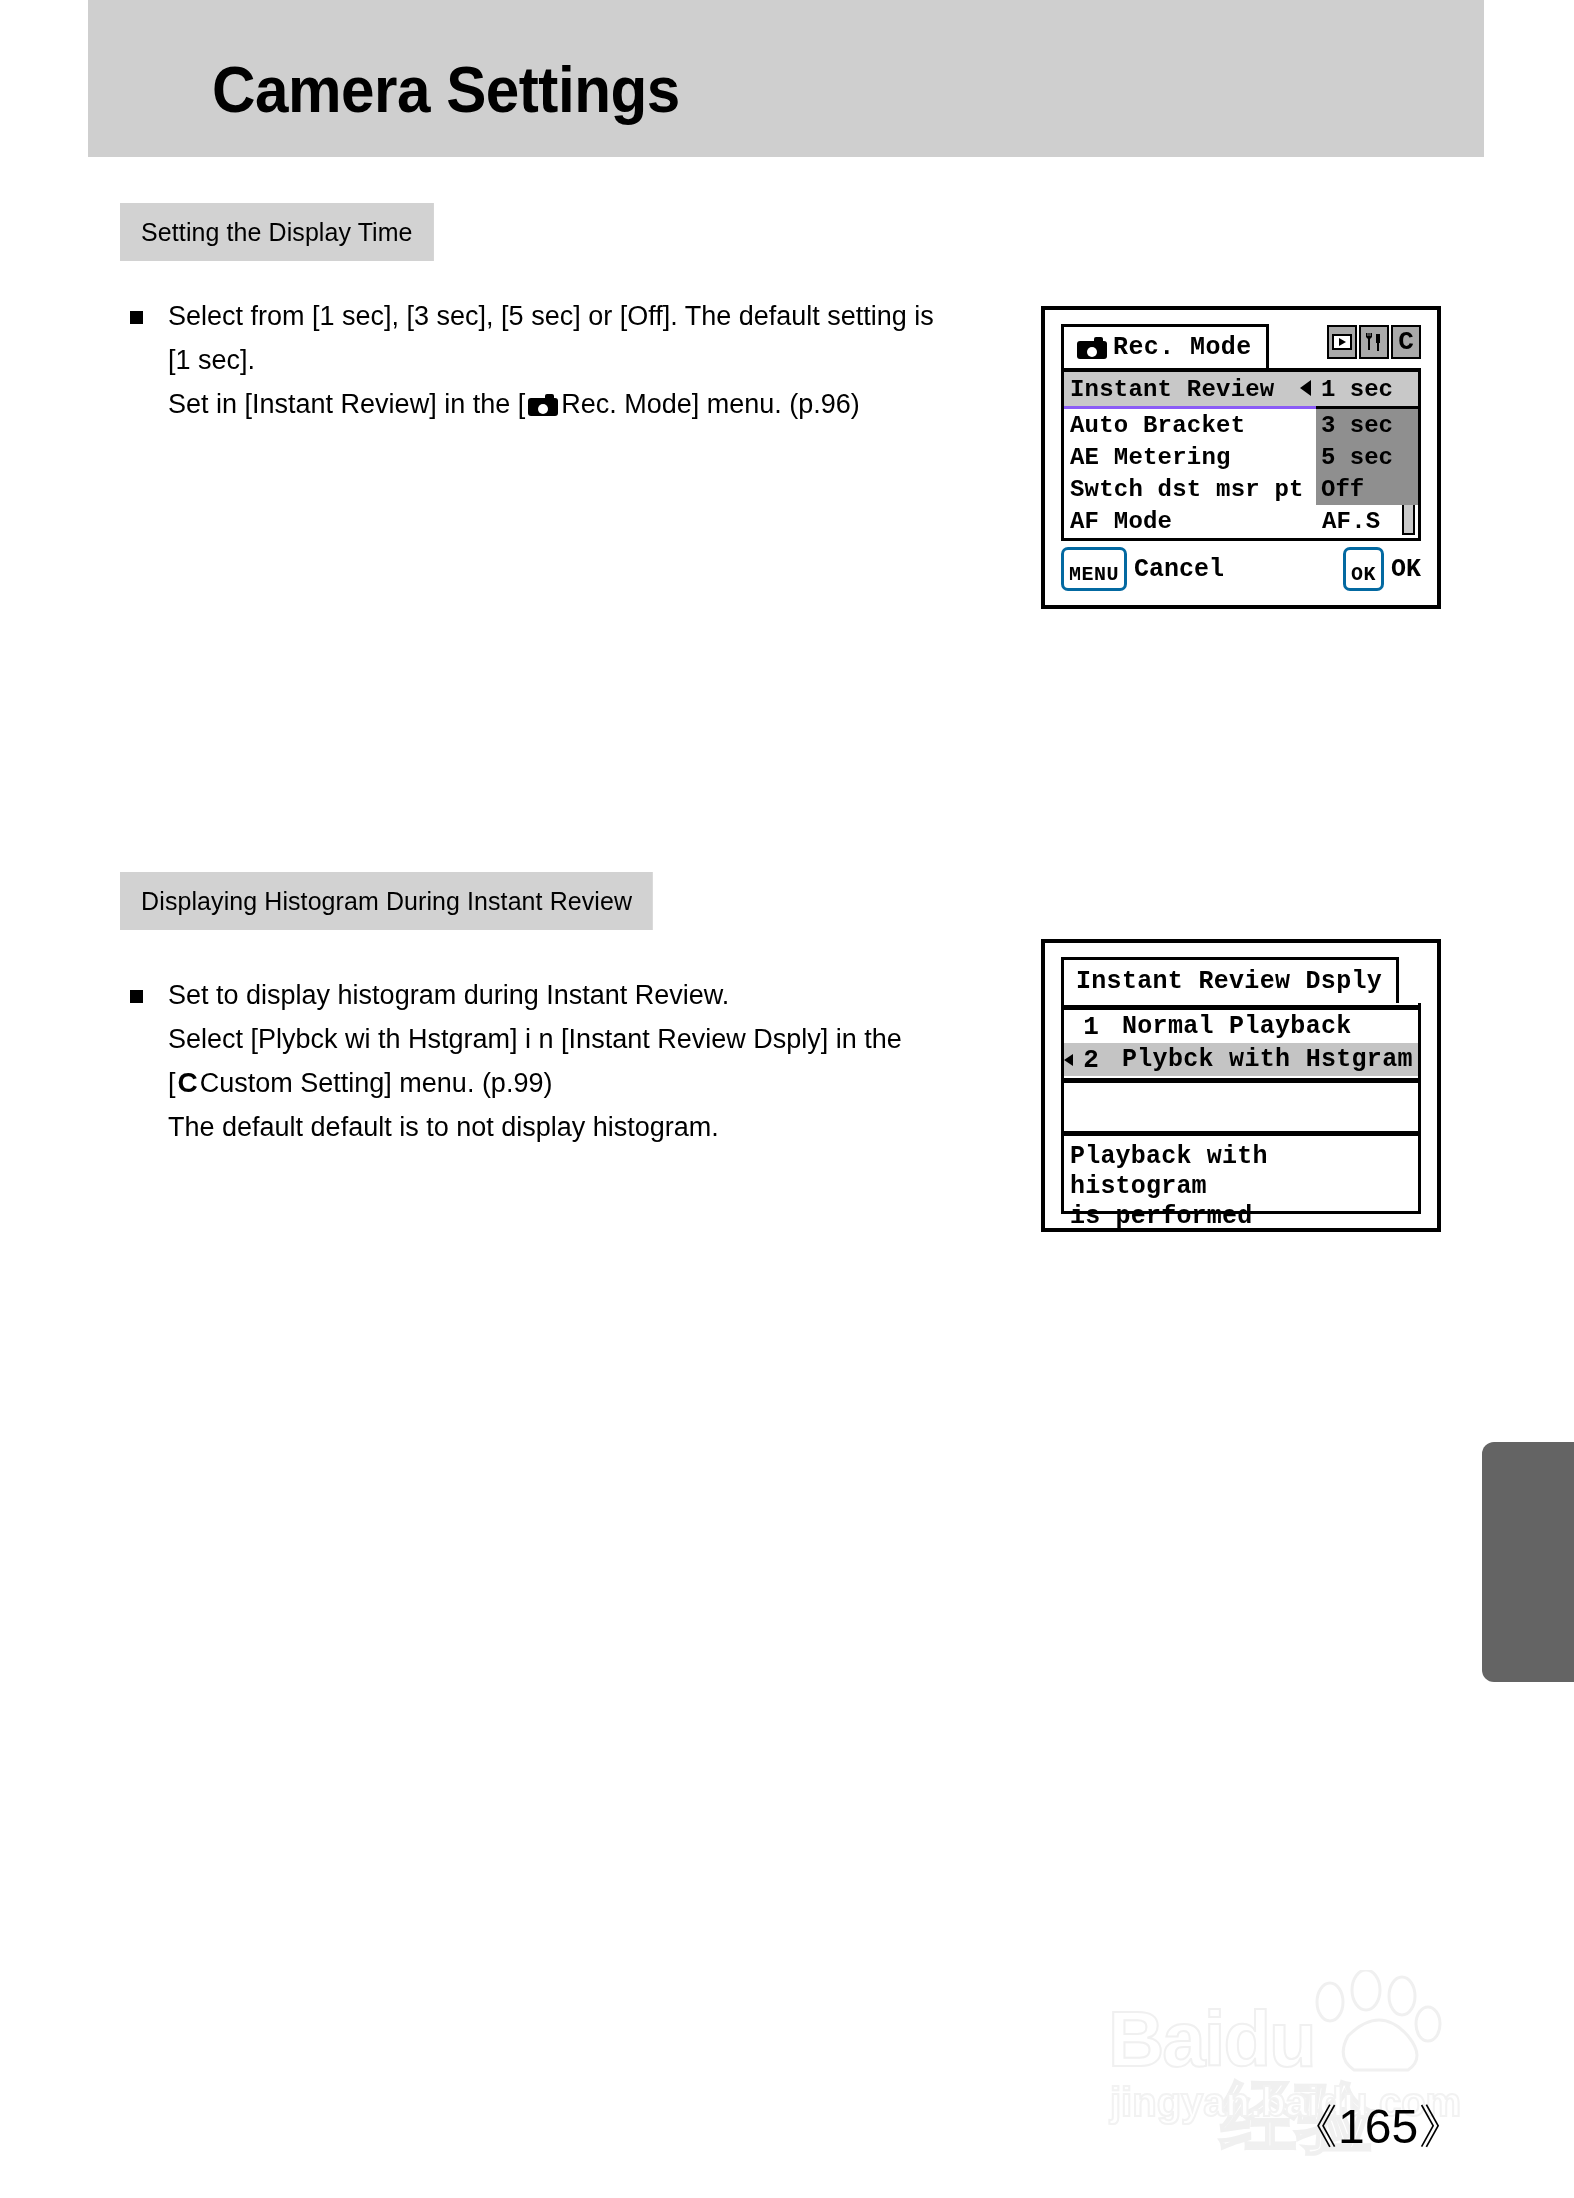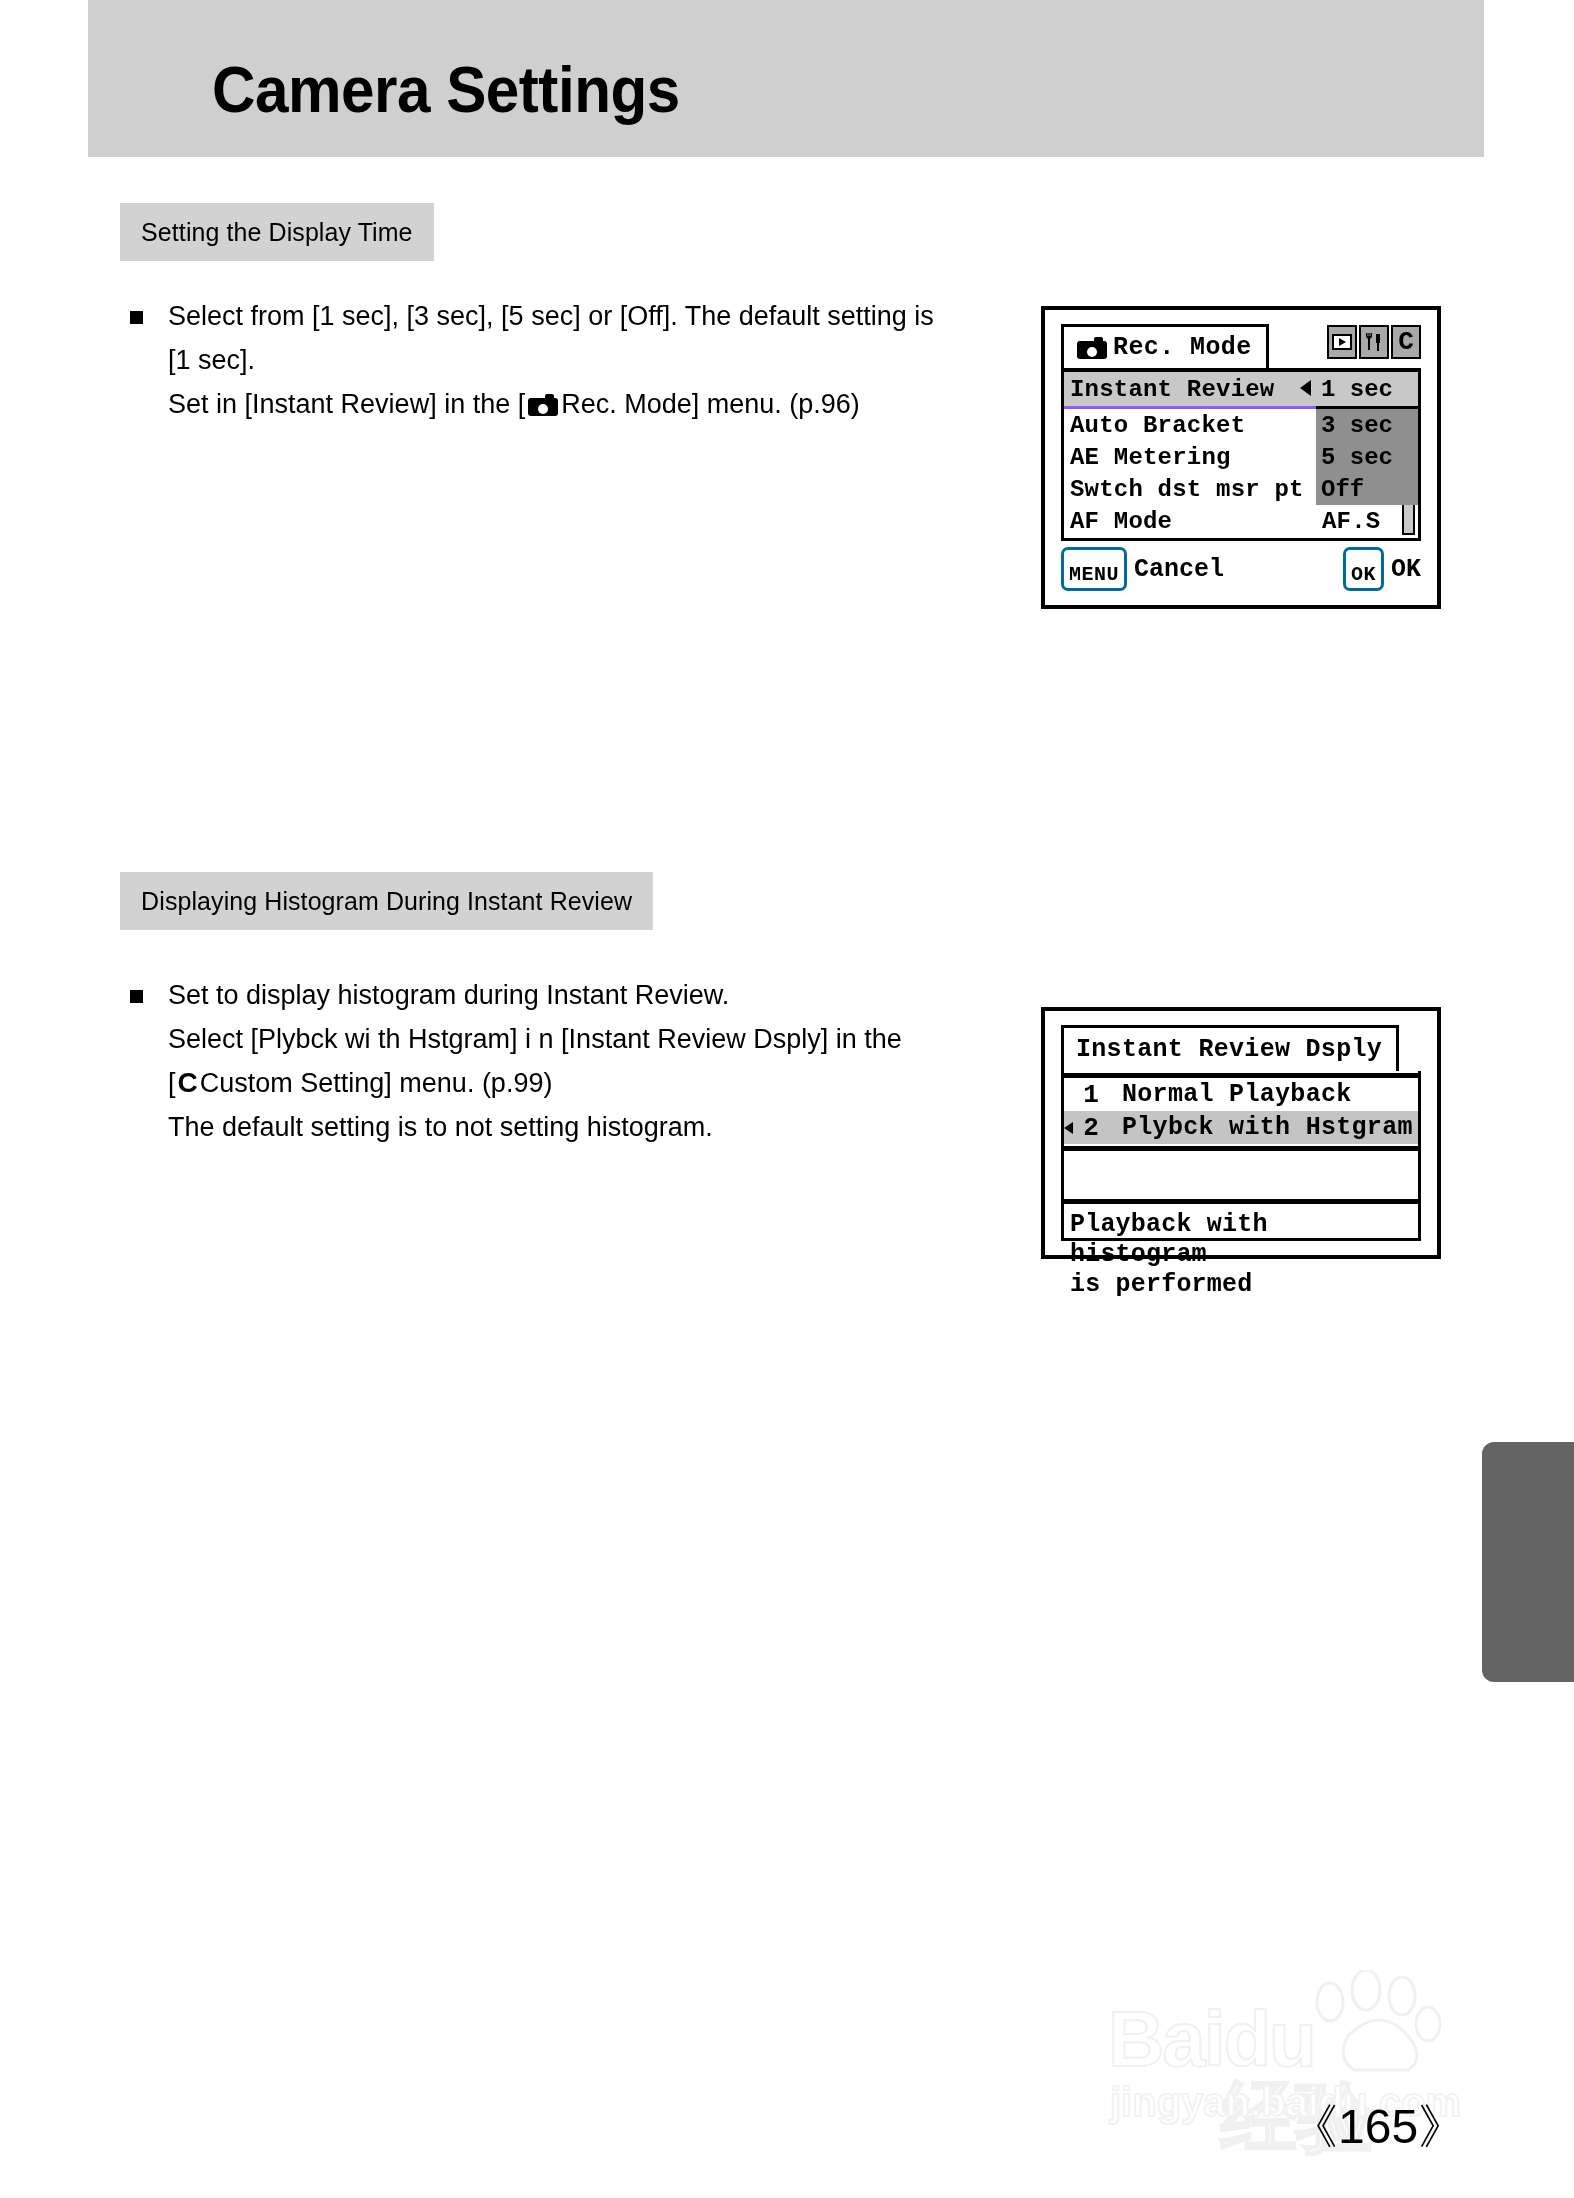--- a/index.html
+++ b/index.html
@@ -121,21 +121,21 @@
   
   .lcd {
     position: absolute;
     background: #ffffff;
     border: 4px solid #000;
     box-sizing: border-box;
     font-weight: bold;
     font-family: Liberation Mono, monospace;
   }
   #lcd1 { left: 1041px; top: 306px; width: 400px; height: 303px; }
-  #lcd2 { left: 1041px; top: 1007px; width: 400px; height: 252px; }
+  #lcd2 { left: 1041px; top: 939px; width: 400px; height: 293px; }
 
   .lcd-inner {
     position: absolute;
     left: 16px; right: 16px; top: 14px; bottom: 14px;
   }
 
   
   .tabline {
     position: relative;
     height: 44px;
@@ -509,21 +509,21 @@
   </div>
 
   <div class="body-block" id="sec2-body">
     <div class="bullet-row">
       <span class="bullet-mark"></span>
       <div class="line">Set to display histogram during Instant Review.</div>
       <div class="line">Select [Plybck wi th Hstgram] i n [Instant Review Dsply] in the</div>
       <div class="line">
         <span>[</span><span class="ico-c-letter">C</span><span>Custom Setting] menu. (p.99)</span>
       </div>
-      <div class="line">The default setting is to not setting histogram.</div>
+      <div class="line">The default default is to not display histogram.</div>
     </div>
   </div>
 
   <div class="lcd" id="lcd2">
     <div class="lcd-inner">
 
       <div class="lcd2-tab">
         <div class="box">
           <span>Instant Review Dsply</span>
         </div>

